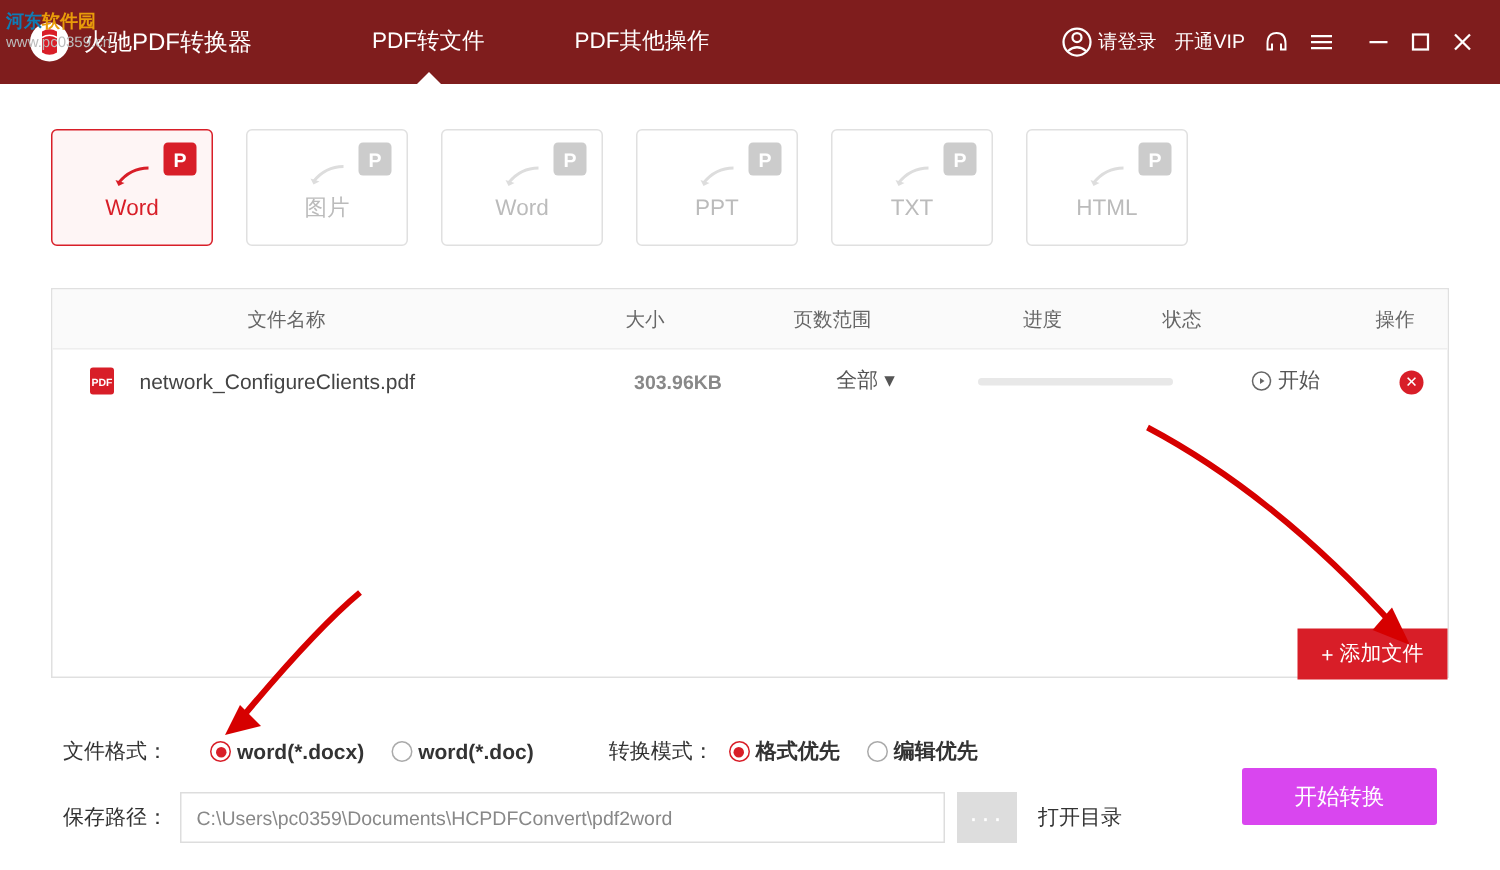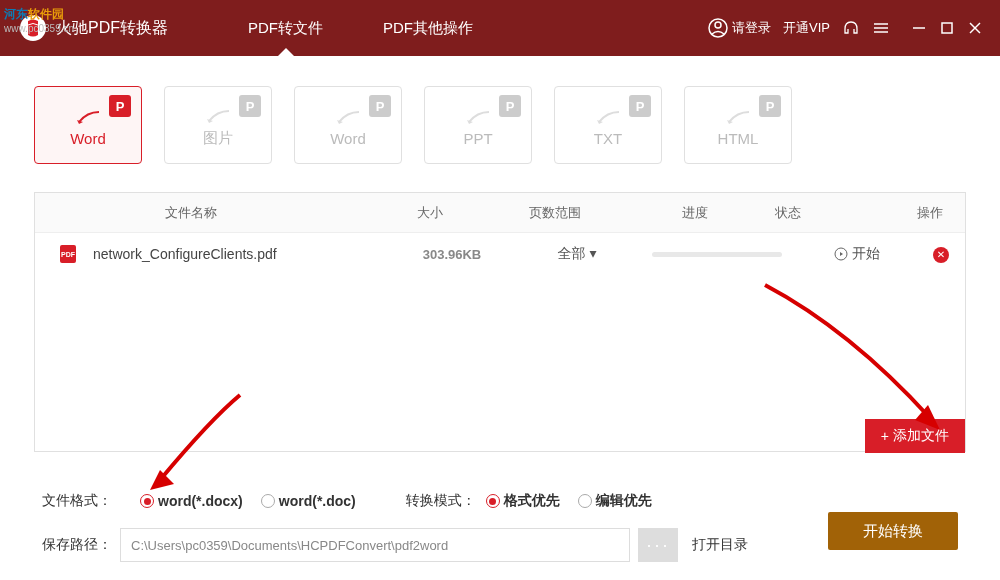--- a/index.html
+++ b/index.html
@@ -54,21 +54,21 @@
     .radio-dot { width: 14px; height: 14px; border: 1px solid #aaa; border-radius: 50%; display: flex; align-items: center; justify-content: center; }
     .radio-dot.checked { border-color: #d81e28; }
     .radio-dot.checked::after { content: ''; width: 7px; height: 7px; background: #d81e28; border-radius: 50%; }
     .mode-label { margin-left: 50px; margin-right: 10px; }
     
     .path-row { display: flex; align-items: center; gap: 8px; font-size: 14px; color: #333; }
     .path-input { flex: 0 0 510px; height: 34px; border: 1px solid #ddd; padding: 0 10px; font-size: 13px; color: #888; }
     .browse-btn { width: 40px; height: 34px; background: #ddd; border: none; color: #fff; font-size: 18px; letter-spacing: 2px; cursor: pointer; }
     .open-dir { color: #333; cursor: pointer; margin-left: 6px; }
     
-    .start-btn { position: absolute; right: 42px; bottom: 30px; width: 130px; height: 38px; background: #a16207; color: #fff; border: none; font-size: 15px; cursor: pointer; border-radius: 2px; }
+    .start-btn { position: absolute; right: 42px; bottom: 30px; width: 130px; height: 38px; background: #d946ef; color: #fff; border: none; font-size: 15px; cursor: pointer; border-radius: 2px; }
     
     .watermark { position: absolute; top: 6px; left: 4px; z-index: 100; }
     .watermark-text { color: #bbb; font-size: 10px; }
     .wm-title { font-size: 12px; font-weight: bold; }
     .wm-title .c1 { color: #0e7cb5; }
     .wm-title .c2 { color: #e89c0a; }
     
     .arrow-svg { position: absolute; pointer-events: none; }
   </style>
 </head>

